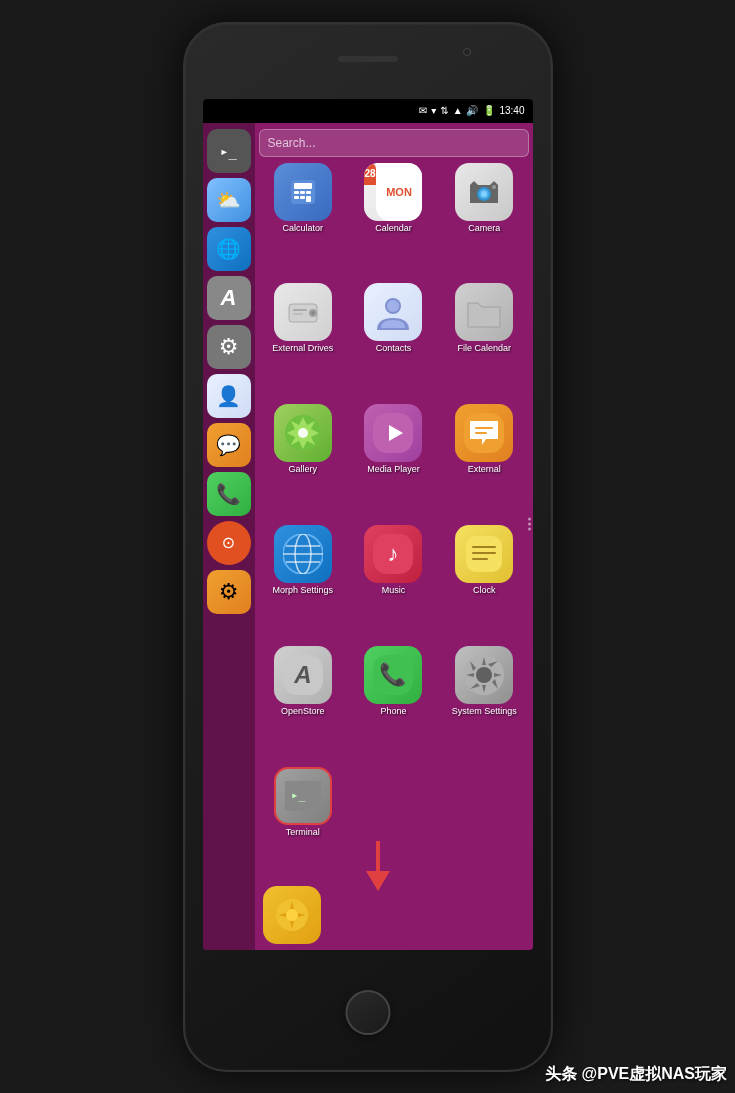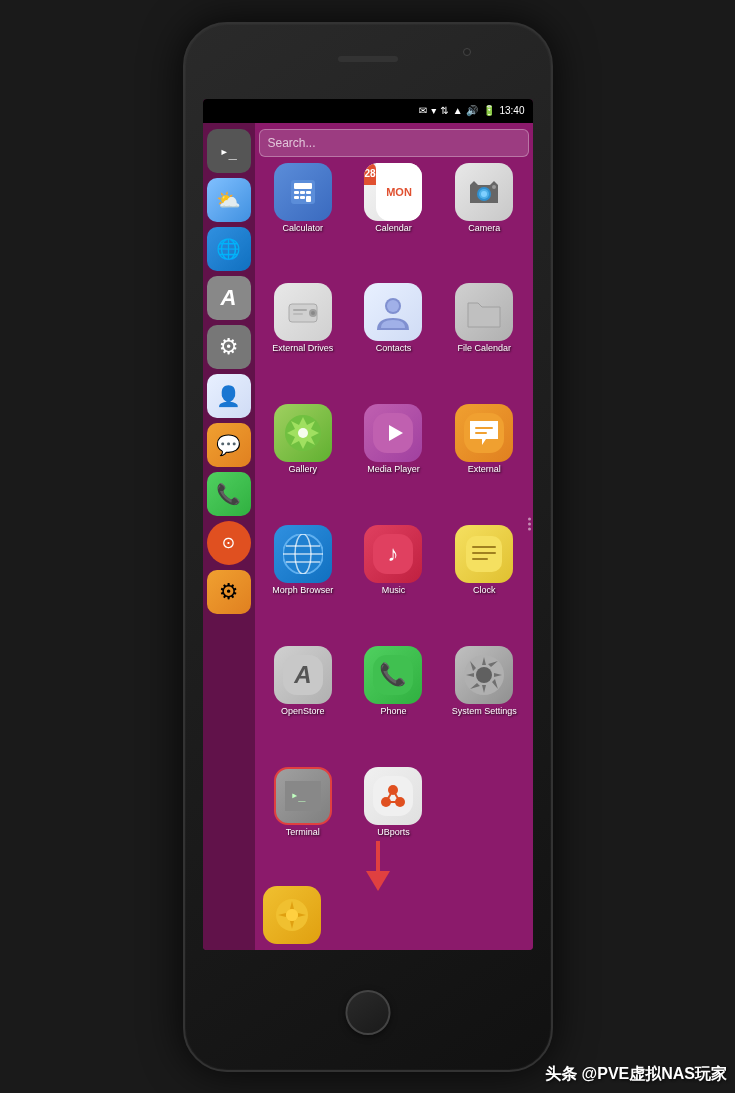--- a/index.html
+++ b/index.html
@@ -424,21 +424,21 @@
             <div class="app-icon icon-morph-browser">
               <svg width="40" height="40" viewBox="0 0 40 40">
                 <circle cx="20" cy="20" r="20" fill="#2080d0"></circle>
                 <circle cx="20" cy="20" r="20" fill="none" stroke="#60b0f0" stroke-width="2"></circle>
                 <ellipse cx="20" cy="20" rx="8" ry="20" fill="none" stroke="white" stroke-width="1.5" opacity="0.7"></ellipse>
                 <line x1="0" y1="20" x2="40" y2="20" stroke="white" stroke-width="1.5" opacity="0.7"></line>
                 <line x1="3" y1="12" x2="37" y2="12" stroke="white" stroke-width="1.5" opacity="0.7"></line>
                 <line x1="3" y1="28" x2="37" y2="28" stroke="white" stroke-width="1.5" opacity="0.7"></line>
               </svg>
             </div>
-            <span class="app-label">Morph Browser</span>
+            <span class="app-label">Morph Settings</span>
           </div>
 
           <div class="app-item">
             <div class="app-icon icon-music">
               <svg width="40" height="40" viewBox="0 0 40 40">
                 <rect width="40" height="40" rx="14" fill="#e04060"></rect>
                 <text x="20" y="27" text-anchor="middle" fill="white" font-size="22">♪</text>
               </svg>
             </div>
             <span class="app-label">Music</span>
@@ -491,34 +491,20 @@
           <div class="app-item terminal-selected">
             <div class="app-icon icon-terminal" style="border: 2px solid #e04040;">
               <svg width="36" height="30" viewBox="0 0 36 30">
                 <rect width="36" height="30" fill="#888"></rect>
                 <text x="6" y="18" fill="#c0ffc0" font-family="monospace" font-size="12">▸_</text>
               </svg>
             </div>
             <span class="app-label">Terminal</span>
           </div>
 
-          <div class="app-item">
-            <div class="app-icon icon-ubports">
-              <svg width="40" height="40" viewBox="0 0 40 40">
-                <rect width="40" height="40" rx="14" fill="#f0f0f0"></rect>
-                <circle cx="20" cy="14" r="5" fill="#e05020"></circle>
-                <circle cx="13" cy="26" r="5" fill="#e05020"></circle>
-                <circle cx="27" cy="26" r="5" fill="#e05020"></circle>
-                <line x1="20" y1="14" x2="13" y2="26" stroke="#e05020" stroke-width="2"></line>
-                <line x1="20" y1="14" x2="27" y2="26" stroke="#e05020" stroke-width="2"></line>
-                <line x1="13" y1="26" x2="27" y2="26" stroke="#e05020" stroke-width="2"></line>
-              </svg>
-            </div>
-            <span class="app-label">UBports</span>
-          </div>
 
         </div>
 
         <div style="display:flex;justify-content:flex-start;padding:4px 4px 0;gap:6px;">
           <div class="app-item">
             <div class="app-icon" style="background:linear-gradient(135deg,#f0c030,#e0a010);border-radius:14px;">
               <svg width="36" height="36" viewBox="0 0 36 36">
                 <circle cx="18" cy="18" r="16" fill="#f0c030"></circle>
                 <path d="M18 4 L20 12 L16 12 Z M18 32 L20 24 L16 24 Z M4 18 L12 16 L12 20 Z M32 18 L24 20 L24 16 Z" fill="#e0a010"></path>
                 <circle cx="18" cy="18" r="6" fill="#ffd040"></circle>

